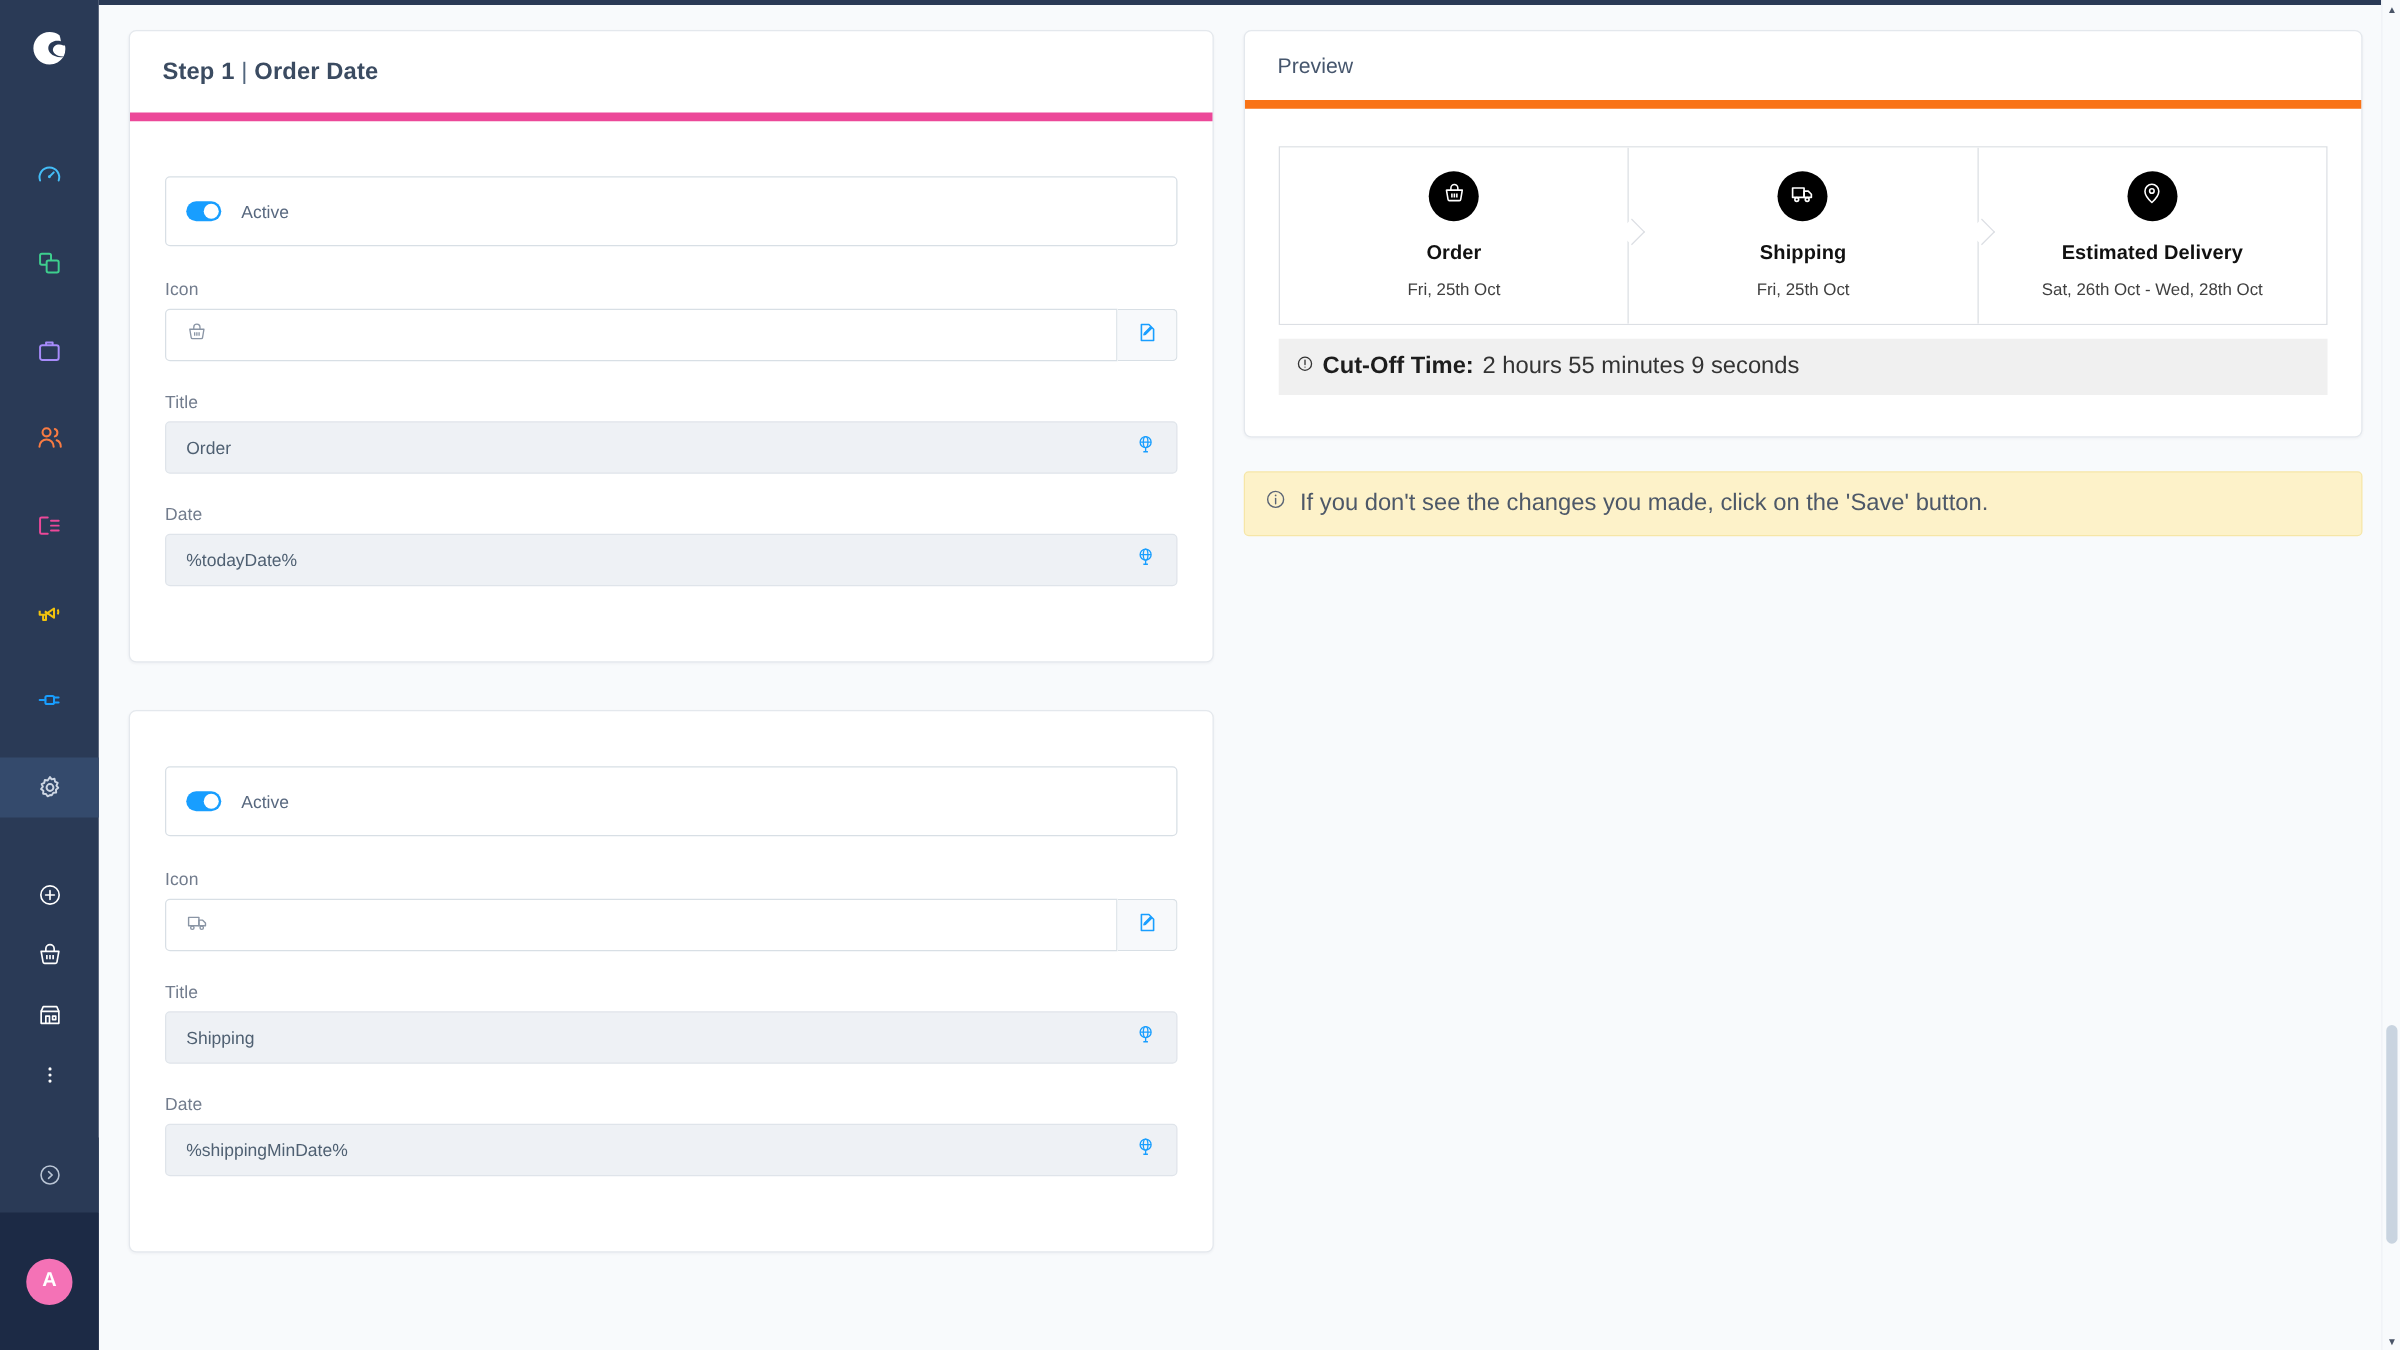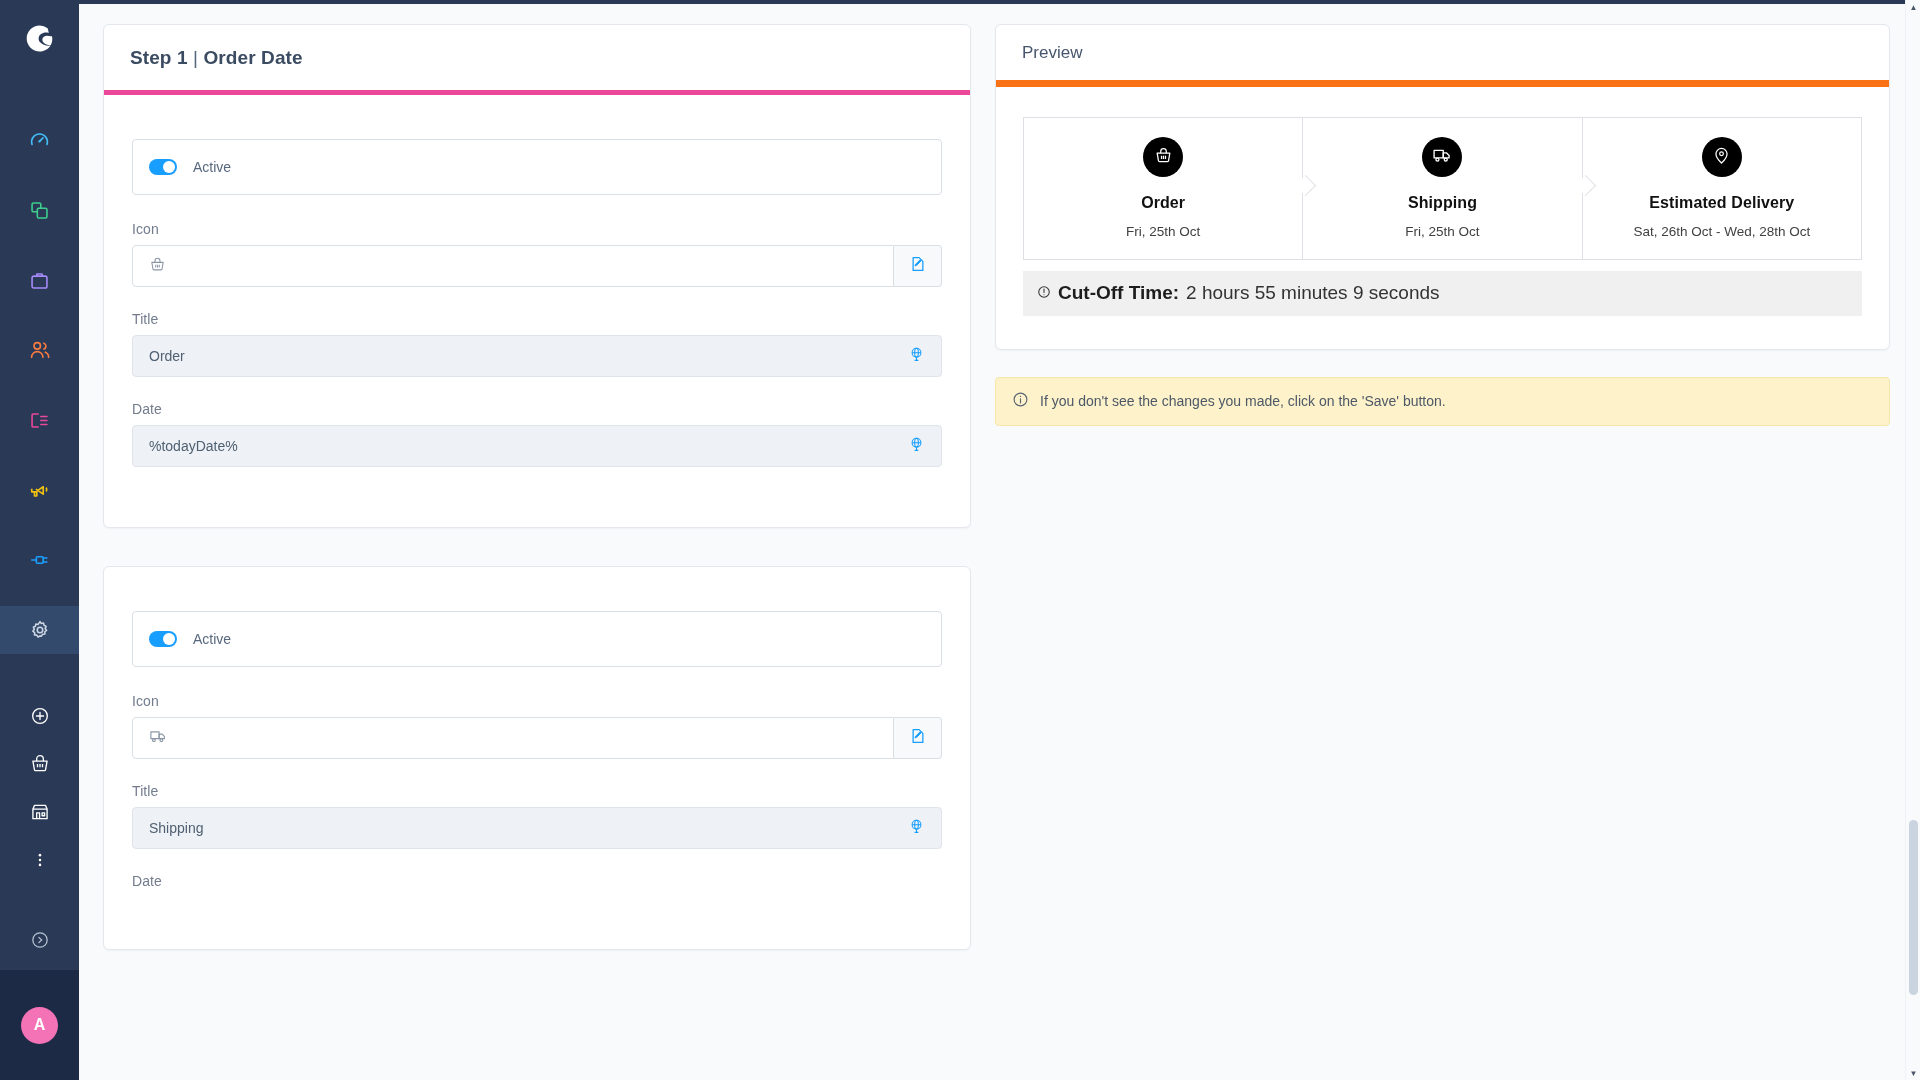--- a/index.html
+++ b/index.html
@@ -95,21 +95,21 @@
   
   .card {
     background: #ffffff;
     border: 1px solid #e4e8ed;
     border-radius: 6px;
     box-shadow: 0 1px 2px rgba(25,35,55,.04);
     margin-bottom: 38px;
   }
   .card-head {
     padding: 22px 26px 21px 26px;
-    border-bottom: 5px solid #ec4899;
+    border-bottom: 7px solid #ec4899;
   }
   .card-title {
     font-size: 19px;
     color: #3b4b61;
     font-weight: 700;
     letter-spacing: .1px;
   }
   .card-title .sep { font-weight: 400; color: #52667d; }
   .card-body { padding: 44px 28px 36px 28px; }
 
@@ -253,21 +253,21 @@
 
   .notice {
     margin-top: 27px;
     background: #fdf2c9;
     border: 1px solid #f6e6a7;
     border-radius: 4px;
     padding: 13px 16px 14px 16px;
     display: flex;
     align-items: center;
     gap: 11px;
-    font-size: 14px;
+    font-size: 19px;
     color: #4d5868;
   }
 
   
   .scroll-outer {
     position: absolute;
     top: 0; right: 0;
     width: 15px; height: 1080px;
     background: #f8fafc;
     border-left: 1px solid #eef1f5;
@@ -549,20 +549,31 @@
                     <ellipse cx="12" cy="9.5" rx="2.6" ry="6.2"></ellipse>
                   <path d="M6 9.5h12"></path>
                     <path d="M12 15.7v4.6M9.4 20.3h5.2"></path>
                 </svg>
               </span>
             </div>
           </div>
 
           <div class="field">
             <span class="field-label">Date</span>
+            <div class="input-disabled">
+              <span class="val">%shippingMinDate%</span>
+              <span>
+                <svg width="17" height="17" viewBox="0 0 24 24" fill="none" stroke="#189eff" stroke-width="1.5">
+                  <circle cx="12" cy="9.5" r="6.2"></circle>
+                    <ellipse cx="12" cy="9.5" rx="2.6" ry="6.2"></ellipse>
+                  <path d="M6 9.5h12"></path>
+                    <path d="M12 15.7v4.6M9.4 20.3h5.2"></path>
+                </svg>
+              </span>
+            </div>
           </div>
 
         </div>
       </div>
 
     </div>
 
     <div class="col-right">
 
       <div class="card" style="margin-bottom:0">

